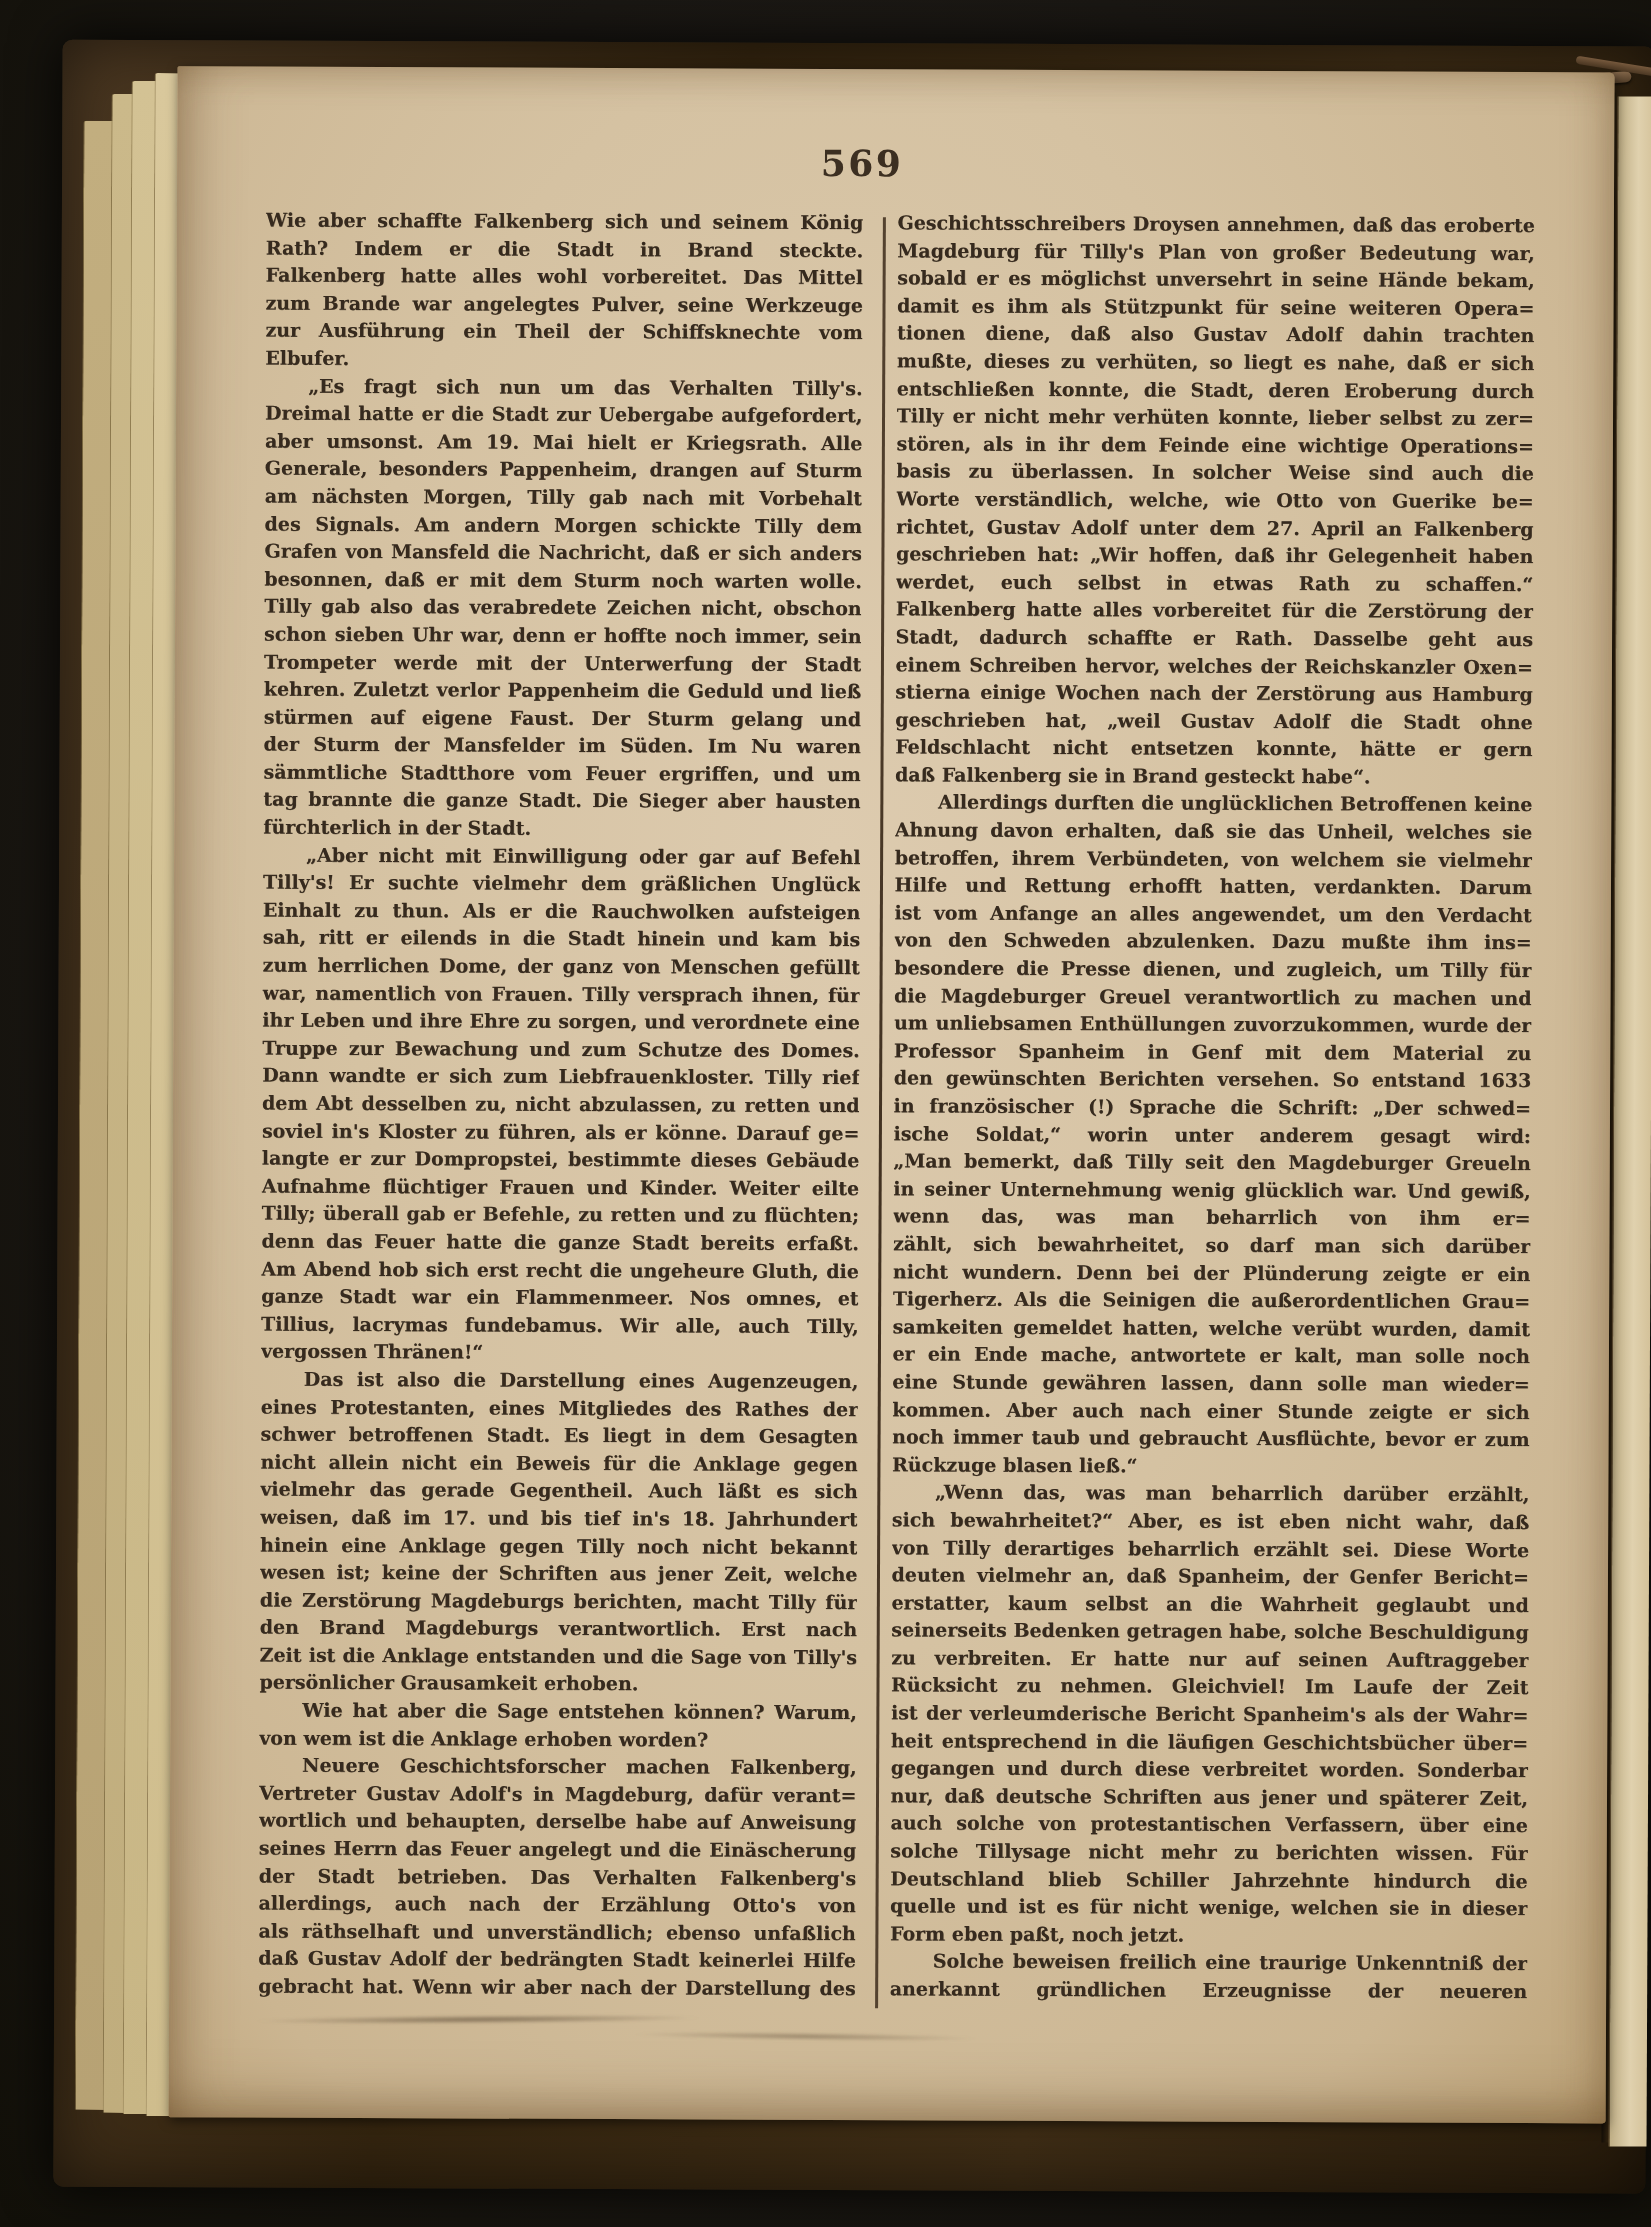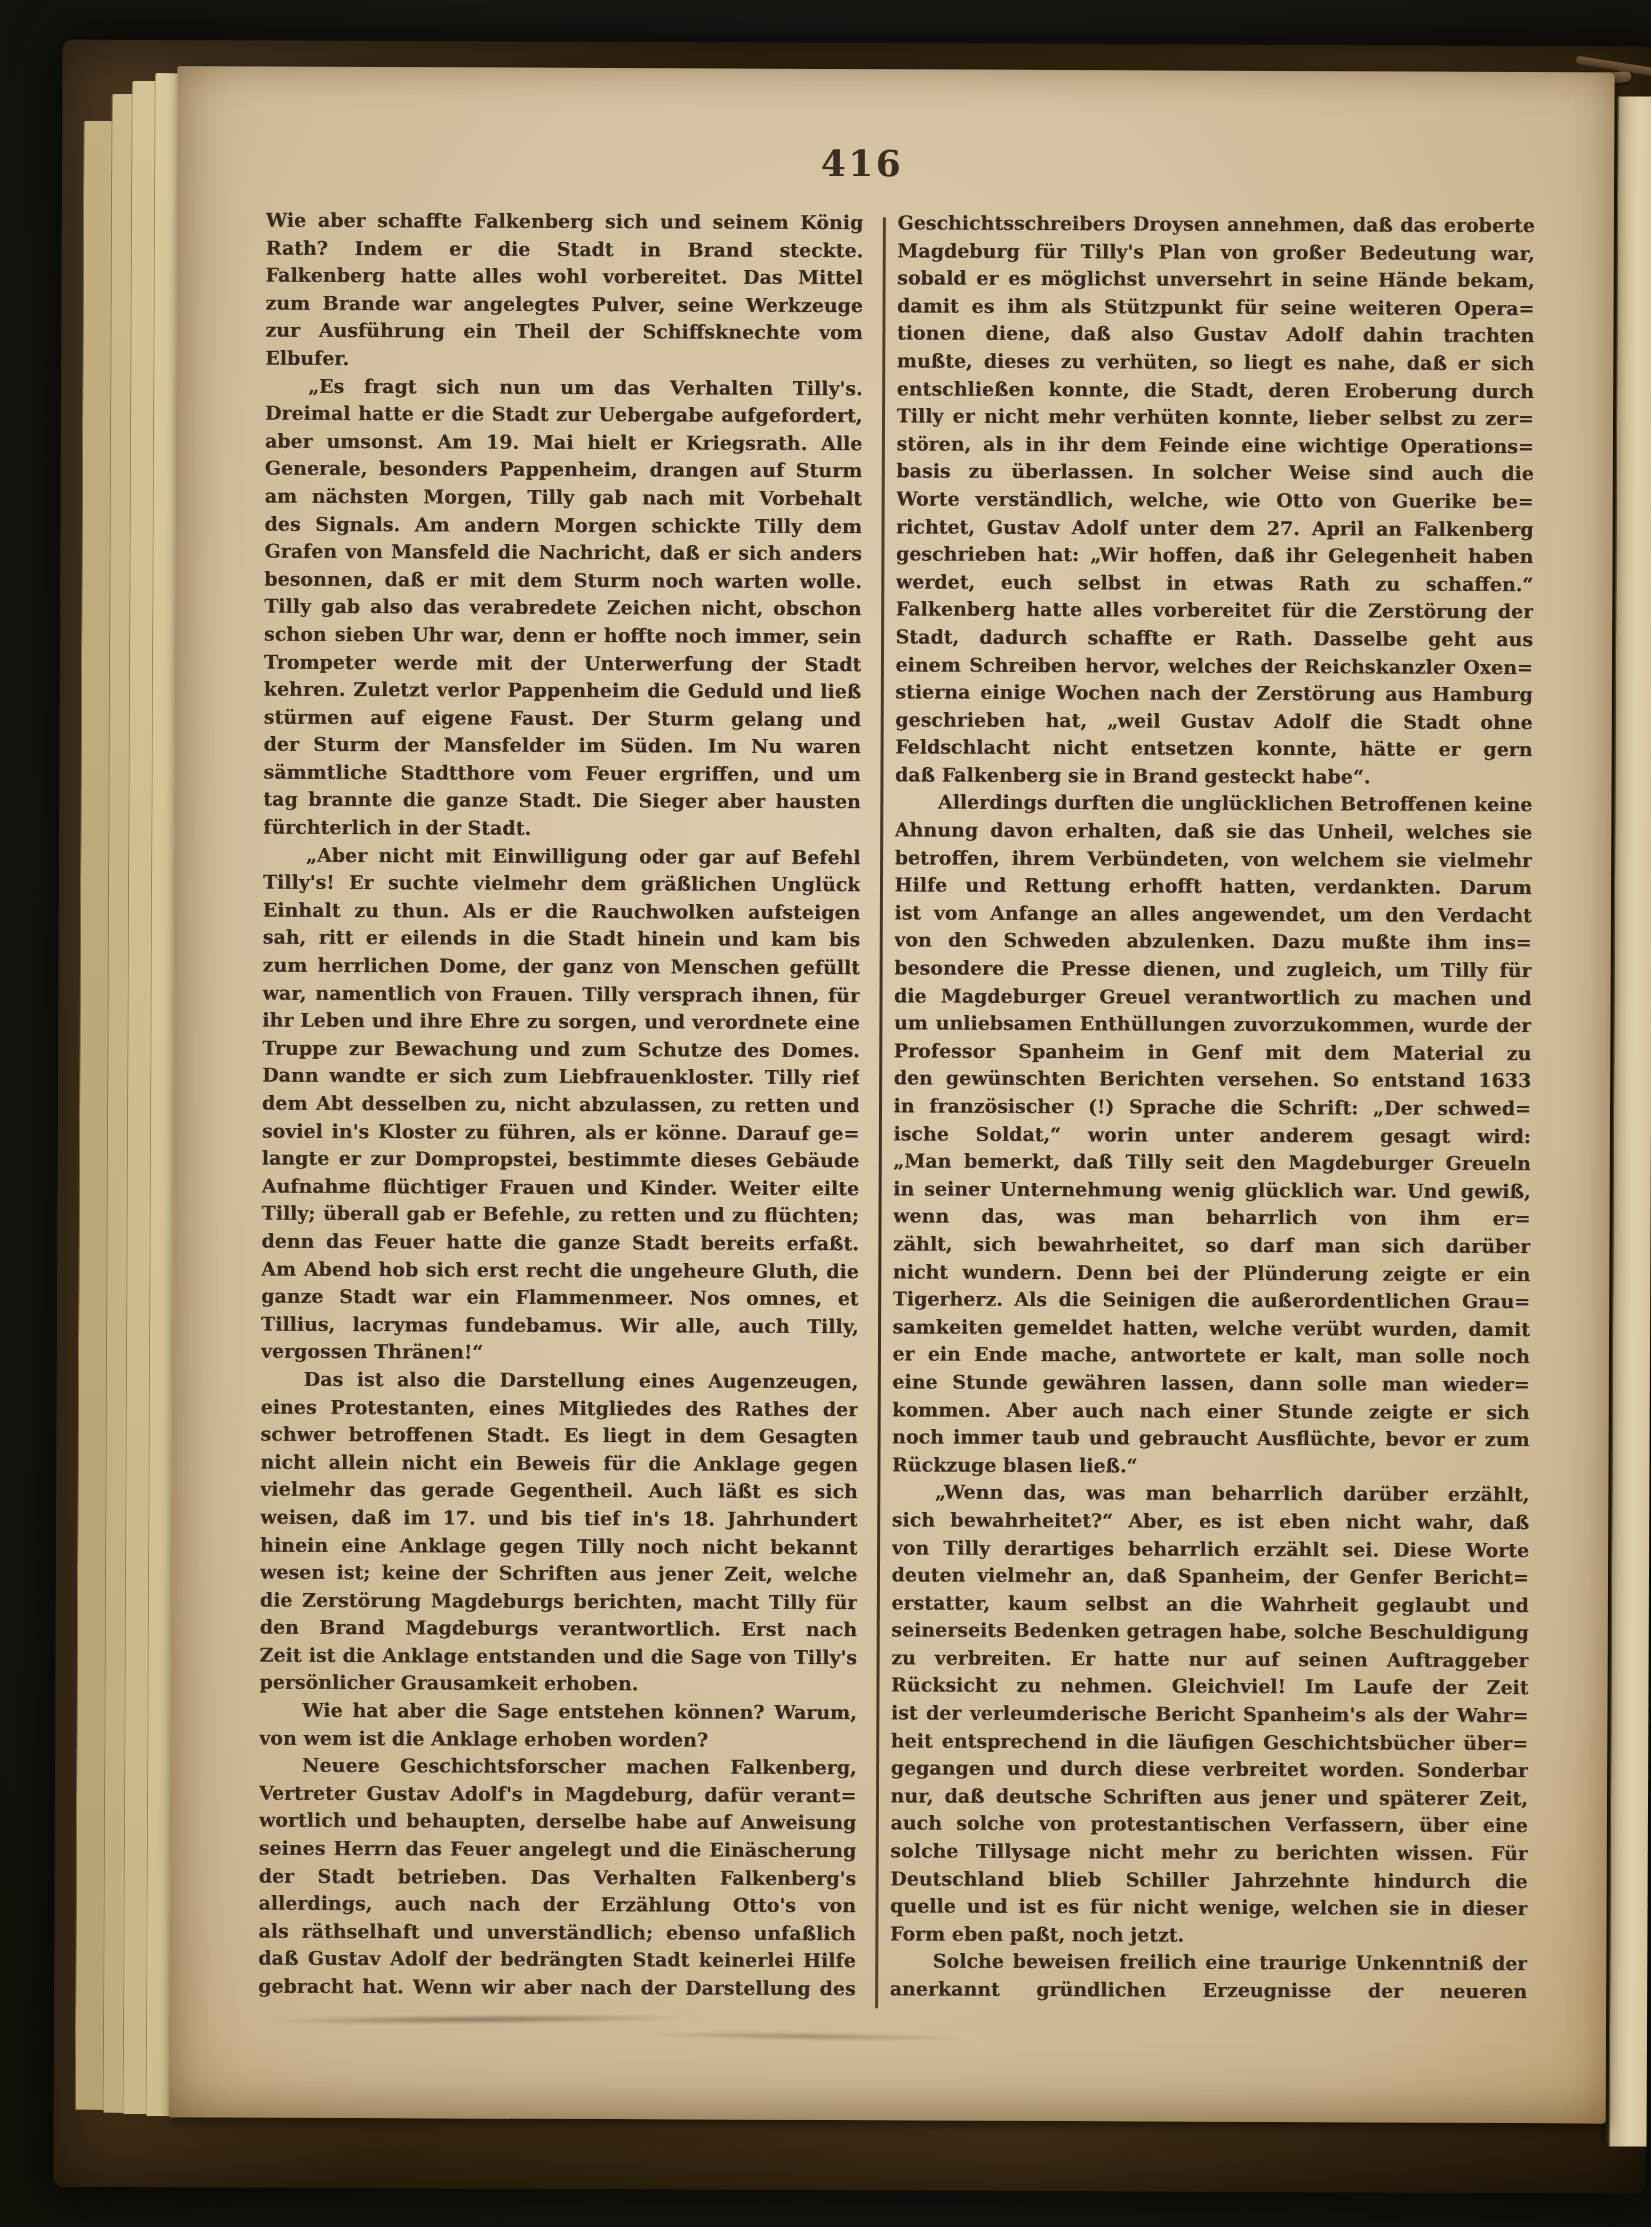--- a/index.html
+++ b/index.html
@@ -89,21 +89,21 @@
     <div class="edge edge3"></div>
     <div class="edge edge4"></div>
   </div>
 
   <div class="crease"></div>
   <div class="adjacent"></div>
   <div class="thread"></div>
   <div class="thread2"></div>
 
   <div class="page">
-    <div class="pagenum">416</div>
+    <div class="pagenum">569</div>
 
     <div class="cols">
       <div class="col leftcol" id="col-left">
           <div class="line">Wie aber schaffte Falkenberg sich und seinem König</div>
           <div class="line">Rath?  Indem er die Stadt in Brand steckte.</div>
           <div class="line">Falkenberg hatte alles wohl vorbereitet.  Das Mittel</div>
           <div class="line">zum Brande war angelegtes Pulver, seine Werkzeuge</div>
           <div class="line">zur Ausführung ein Theil der Schiffsknechte vom</div>
           <div class="line end">Elbufer.</div>
           <div class="line indent">„Es fragt sich nun um das Verhalten Tilly's.</div>

